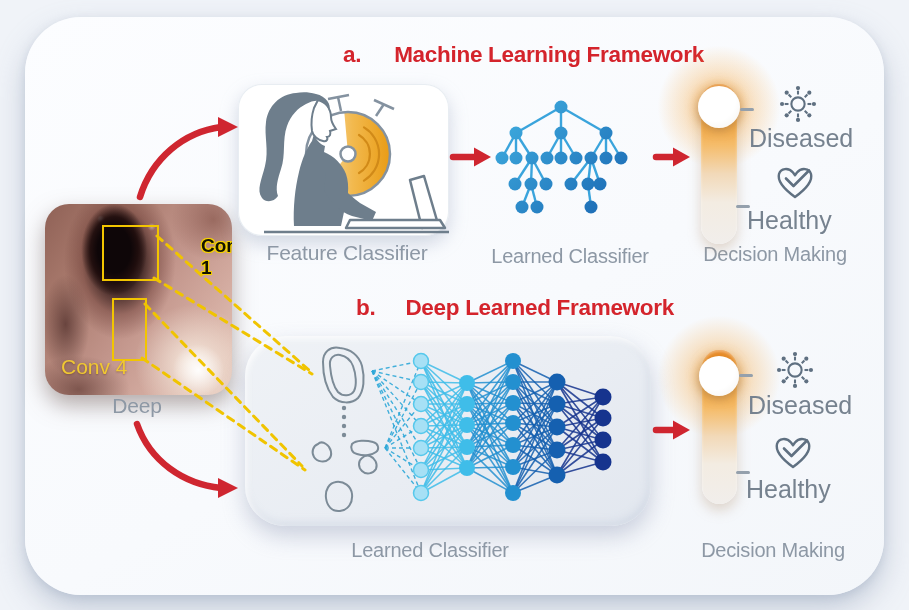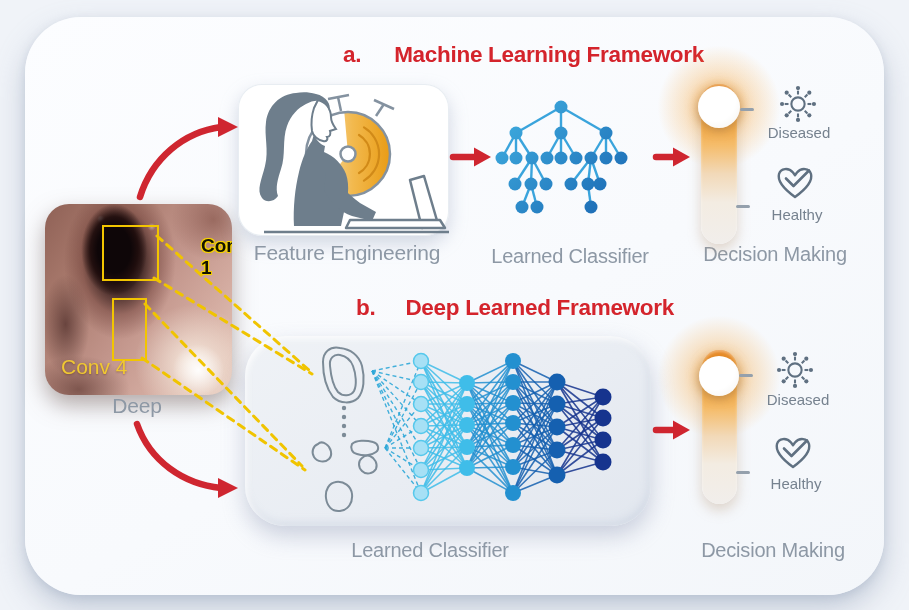--- a/index.html
+++ b/index.html
@@ -48,21 +48,21 @@
     box-shadow:0 10px 22px rgba(148,158,184,.45),inset 2px 3px 6px rgba(255,255,255,.9),inset -2px -3px 8px rgba(175,185,205,.35);}
 
   
   .cap{position:absolute;color:#8d98a5;text-align:center;font-size:21px;letter-spacing:-0.2px;}
   #cap-fe{left:247px;top:241px;width:200px;}
   #cap-ml-cls{left:470px;top:245px;width:200px;font-size:20px;}
   #cap-ml-dec{left:675px;top:243px;width:200px;font-size:20px;}
   #cap-input{left:77px;top:394px;width:120px;}
   #cap-dl-cls{left:330px;top:539px;width:200px;font-size:20px;}
   #cap-dl-dec{left:673px;top:539px;width:200px;font-size:20px;}
-  .side-label{position:absolute;color:#76828f;text-align:center;font-size:15px;width:100px;}
+  .side-label{position:absolute;color:#76828f;font-size:25px;width:100px;}
   #lbl-diseased-a{left:749px;top:124px;}
   #lbl-healthy-a{left:747px;top:206px;}
   #lbl-diseased-b{left:748px;top:391px;}
   #lbl-healthy-b{left:746px;top:475px;}
 
   
   .slider-glow{position:absolute;width:124px;height:124px;border-radius:50%;
     background:radial-gradient(circle, rgba(247,166,60,.55) 0%, rgba(247,166,60,.25) 42%, rgba(247,166,60,0) 70%);}
   #glow-a{left:657px;top:45px;} #glow-b{left:657px;top:315px;}
   .slider-track{position:absolute;border-radius:18px;
@@ -134,21 +134,21 @@
 
     <path d="M172,96 L186,92 L200,140 L184,144 Z" fill="#ffffff" stroke="#6e7e8c" stroke-width="2.5" stroke-linejoin="round"></path>
     <path d="M112,136 L202,136 L207,144 L108,144 Z" fill="#ffffff" stroke="#6e7e8c" stroke-width="2.5" stroke-linejoin="round"></path>
     <line x1="26" y1="148" x2="212" y2="148" stroke="#6e7e8c" stroke-width="2.5"></line>
 
     <path d="M80,16 C88,18 93,25 93,33 C93,37 95,41 98,45 L92,47 C93,50 92,53 89,53 C90,55 89,58 85,57 C80,56 75,52 74,47 C73,40 74,30 76,24 Z" fill="#ffffff" stroke="#6e7e8c" stroke-width="2"></path>
     <path d="M58,9 C42,10 30,22 28,38 C26,52 31,66 27,82 C24,95 18,106 24,114 C28,119 36,118 40,112 C37,104 40,94 43,85 C48,71 44,56 49,42 C53,31 60,24 68,20 C73,17 78,16 82,17 C86,18 90,22 91,27 C94,21 88,12 78,10 C71,8 64,8 58,9 Z" fill="#6e7e8c"></path>
     <path d="M76,50 C78,56 82,60 87,62 L86,68 C96,72 104,80 108,90 C112,102 110,116 106,128 L103,142 L56,142 C55,124 57,104 61,88 C64,75 69,64 74,57 Z" fill="#6e7e8c"></path>
     <path d="M88,88 C98,98 110,110 122,119 L138,128 L134,137 L114,132 C102,128 92,118 86,106 Z" fill="#6e7e8c"></path>
   </svg>
-  <div id="cap-fe" class="cap">Feature Engineering</div>
+  <div id="cap-fe" class="cap">Feature Classifier</div>
   <div id="cap-ml-cls" class="cap">Learned Classifier</div>
   <div id="cap-ml-dec" class="cap">Decision Making</div>
 
   <div id="dl-box"></div>
   <div id="cap-dl-cls" class="cap">Learned Classifier</div>
   <div id="cap-dl-dec" class="cap">Decision Making</div>
 
   <div id="glow-a" class="slider-glow"></div>
   <div id="track-a" class="slider-track"></div>
   <div id="knob-a" class="slider-knob"></div>

